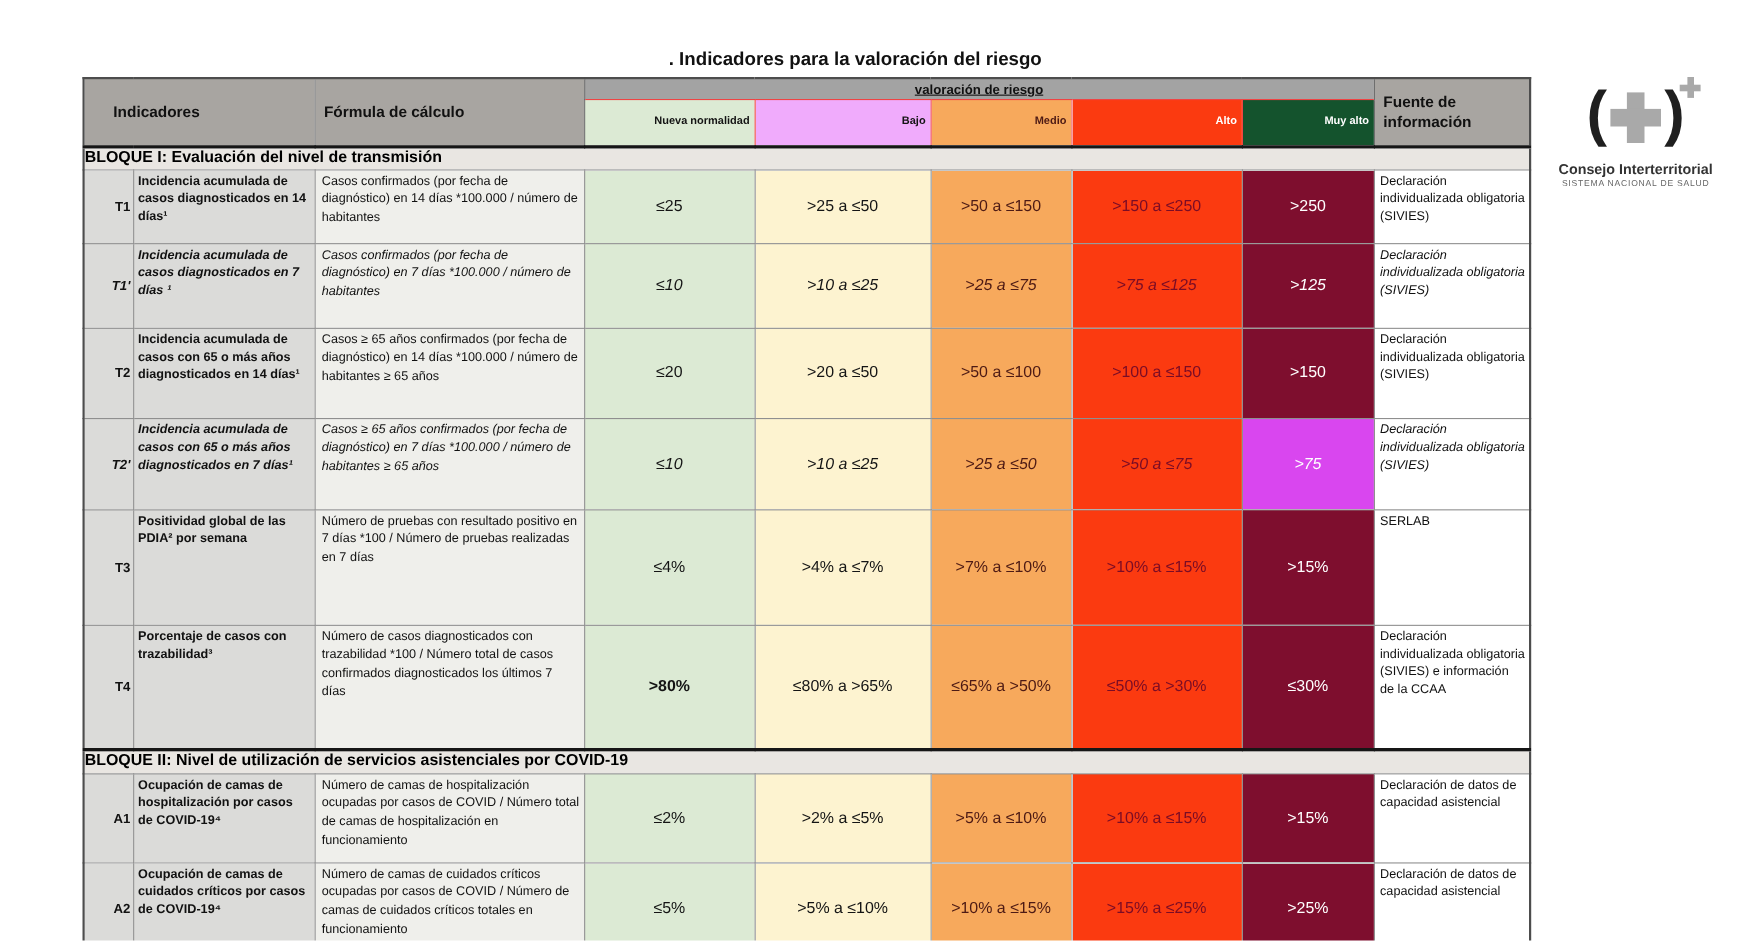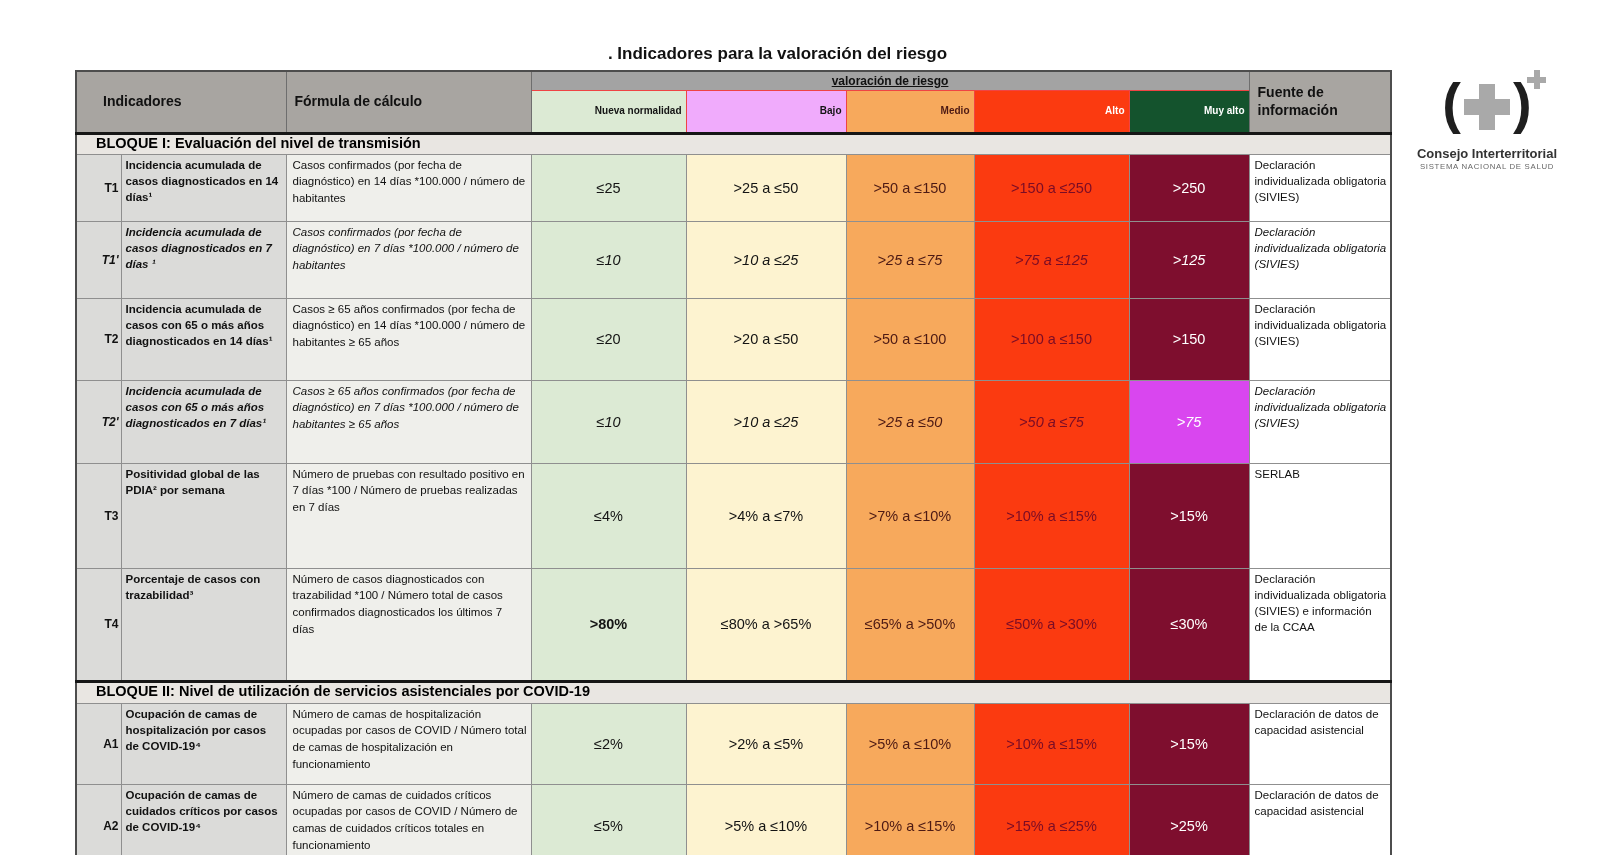--- a/index.html
+++ b/index.html
@@ -69,21 +69,21 @@
   }
   td.val{
     font-size:14.5px;text-align:center;vertical-align:middle;padding:12px 6px;
   }
   td.fuente{
     background:#ffffff;font-size:11.5px;color:#111;
     padding:2px 3px 2px 5px;vertical-align:top;line-height:1.4;
   }
   tr.bloque td{
     background:#e9e6e2;color:#000;font-weight:bold;font-size:14.5px;
-    padding:0 2px 1px 19px;border:1px solid #8f8f8f;
+    padding:0 2px 1px 0;border:1px solid #8f8f8f;
     border-top:3px solid #161616;vertical-align:middle;line-height:1.1;
   }
   tr.italic td{font-style:italic;}
 
   
   tbody tr:nth-child(1){height:21px;}
   tbody tr:nth-child(2){height:67px;}
   tbody tr:nth-child(3){height:77px;}
   tbody tr:nth-child(4){height:82px;}
   tbody tr:nth-child(5){height:83px;}

